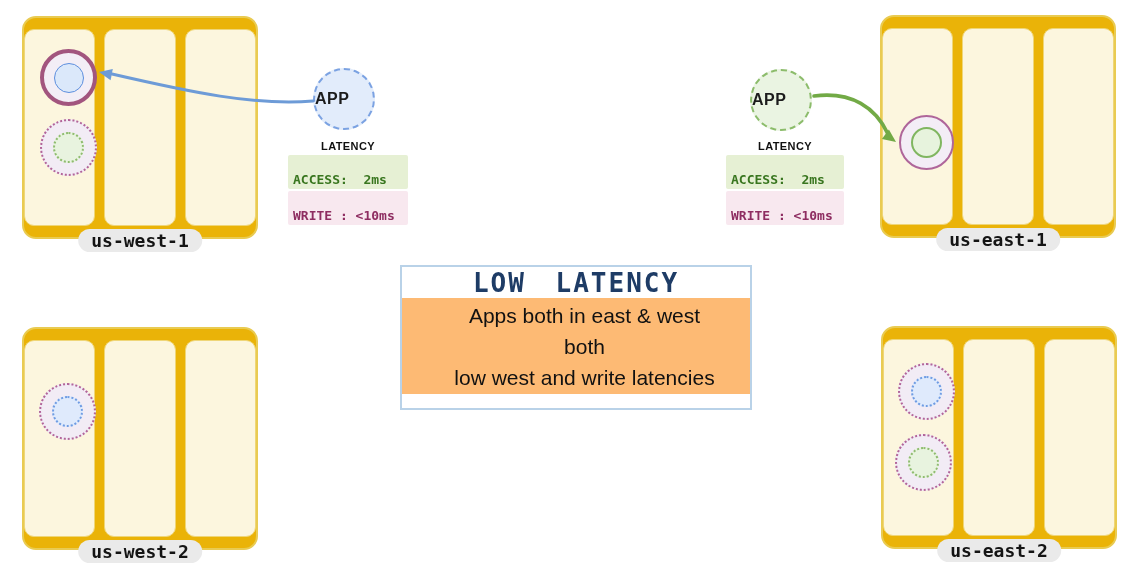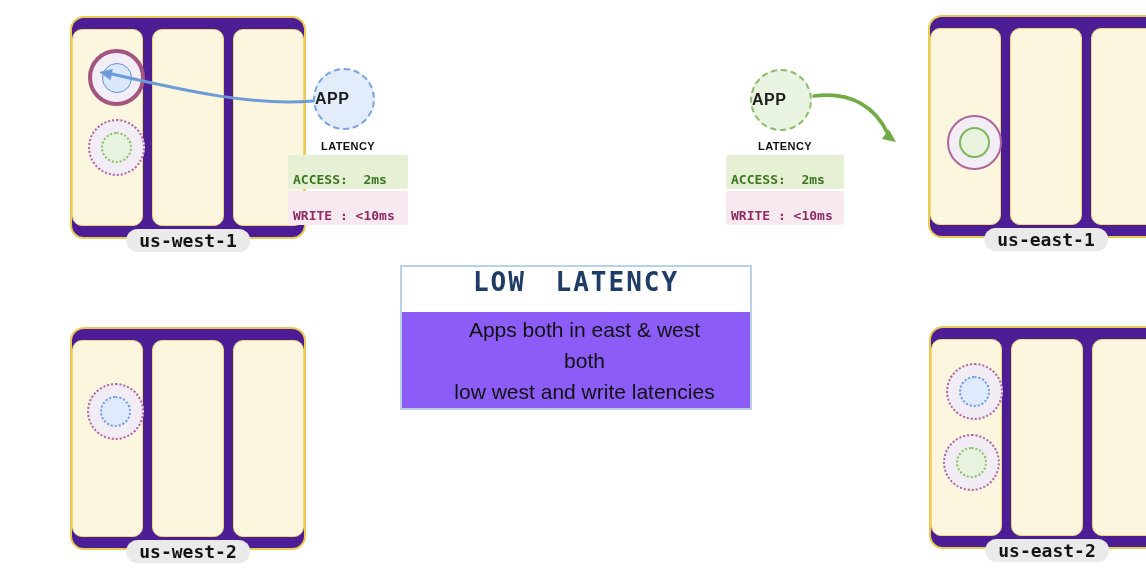--- a/index.html
+++ b/index.html
@@ -1,22 +1,22 @@
 <!DOCTYPE html>
 <html><head>
 <meta charset="utf-8">
 <style>
   html,body{margin:0;padding:0;background:#ffffff;}
   .canvas{position:relative;width:1146px;height:588px;background:#ffffff;overflow:hidden;
           font-family:"Liberation Sans",sans-serif;}
 
   
-  .region{position:absolute;width:236px;height:223px;background:#4c1d95;
+  .region{position:absolute;width:236px;height:223px;background:#eab308;
           border:2px solid #E9CB52;border-radius:14px;box-sizing:border-box;
-          display:flex;gap:9px;padding:11px 0;margin-left:48px;}
+          display:flex;gap:9px;padding:11px 0;}
   .az{flex:1;background:#FCF6DE;border:1.5px solid #EFD678;border-radius:10px;}
   .region-label{position:absolute;left:50%;bottom:-15px;transform:translateX(-50%);
           background:#EAEAEA;border-radius:12px;padding:1px 13px;
           font-family:"DejaVu Sans Mono",monospace;font-weight:bold;font-size:18px;
           color:#141414;white-space:nowrap;}
 
   #region-us-west-1{left:22px;top:16px;}
   #region-us-east-1{left:880px;top:15px;}
   #region-us-west-2{left:22px;top:327px;}
   #region-us-east-2{left:881px;top:326px;}
@@ -49,24 +49,24 @@
   .latency-title{font-weight:bold;font-size:11px;letter-spacing:.4px;color:#101010;
                  text-align:center;margin-bottom:3px;}
   .latency-pill{font-family:"DejaVu Sans Mono",monospace;font-weight:bold;font-size:13px;
                 padding:17px 0 2px 5px;margin-top:2px;border-radius:2px;white-space:pre;}
   .pill-access{color:#39761F;background:#E6F0D4;}
   .pill-write{color:#8E2D61;background:#F8E8EF;}
 
   
   .info{position:absolute;left:400px;top:265px;width:352px;height:145px;
         border:2px solid #B9D2E8;box-sizing:border-box;background:#ffffff;}
-  .info-header{height:45px;display:flex;align-items:flex-start;justify-content:center;background:#ffffff;}
+  .info-header{height:31px;display:flex;align-items:center;justify-content:center;background:#ffffff;}
   .info-title{font-family:"DejaVu Sans Mono",monospace;font-weight:bold;font-size:26px;
               letter-spacing:2px;word-spacing:12px;color:#1E3C66;}
-  .info-body{height:96px;background:#8b5cf6;display:flex;flex-direction:column;
+  .info-body{height:96px;background:#fdba74;display:flex;flex-direction:column;
              justify-content:center;text-align:center;
              font-size:21px;line-height:31px;color:#111111;padding-left:17px;}
 
   
   .overlay{position:absolute;left:0;top:0;pointer-events:none;}
 </style>
 </head>
 <body>
 
 <div class="canvas">

